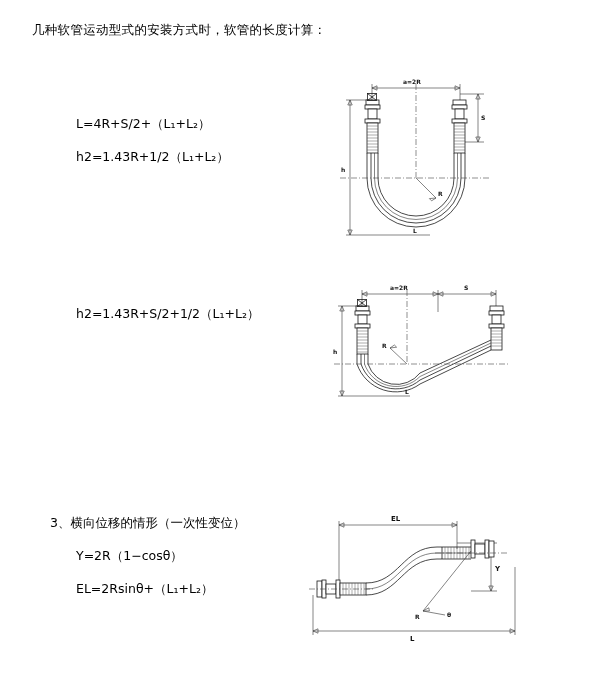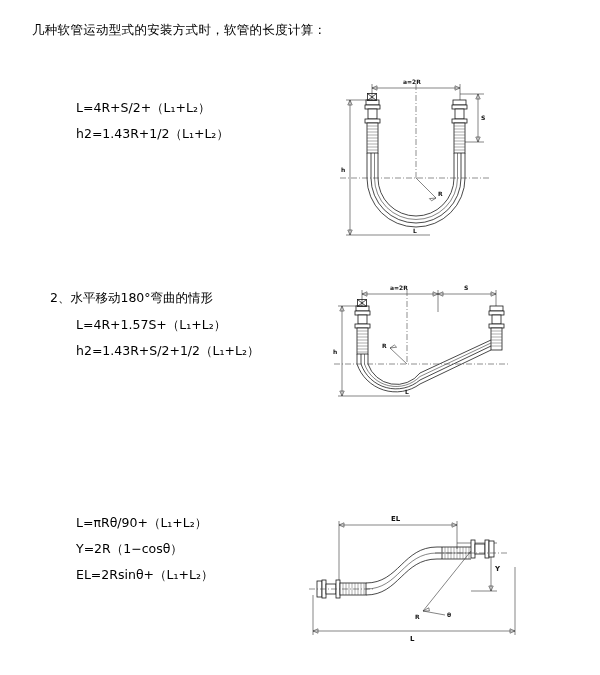--- a/index.html
+++ b/index.html
@@ -44,21 +44,21 @@
     width: 250px;
   }
   .sec-title {
     font-size: 12.5px;
     white-space: nowrap;
     margin-bottom: 10px;
   }
   .formula {
     font-size: 12.5px;
     white-space: nowrap;
-    margin: 0 0 9px 26px;
+    margin: 16px 0 9px 26px;
   }
   .fig {
     position: absolute;
     top: -30px;
     font-weight: bold;
   }
   .fig1 { left: 310px; }
   .fig2 { left: 310px; top: -18px; }
   .fig3 { left: 295px; top: -8px; }
 
@@ -161,22 +161,20 @@
         <path class="dim" d="M126,128 l-6.6,0.6 l2.2,2.2 z" fill="#333"></path>
         <text class="lbl" x="128" y="126">R</text>
 
         <text class="lbl" x="103" y="163">L</text>
       </svg>
     </div>
   </div>
 
   <div class="section sec2">
     <div class="text-col">
-      <div class="sec-title">2、水平移动180°弯曲的情形</div>
-      <div class="formula">L=4R+1.57S+（L₁+L₂）</div>
       <div class="formula">h2=1.43R+S/2+1/2（L₁+L₂）</div>
     </div>
 
     <div class="fig fig2">
       <svg width="240" height="170" viewBox="0 0 240 170">
 
         <line class="dim" x1="52" y1="22" x2="128" y2="22"></line>
         <path class="dim" d="M52,22 l5,-2.2 v4.4 z" fill="#333"></path>
         <path class="dim" d="M128,22 l-5,-2.2 v4.4 z" fill="#333"></path>
         <text class="lbl" x="80" y="18">a=2R</text>
@@ -242,21 +240,21 @@
         <path class="dim" d="M80,76 l6.6,-0.8 l-2.2,-2.2 z" fill="#333"></path>
         <text class="lbl" x="72" y="76">R</text>
 
         <text class="lbl" x="95" y="122">L</text>
       </svg>
     </div>
   </div>
 
   <div class="section sec3">
     <div class="text-col">
-      <div class="formula">L=πRθ/90+（L₁+L₂）</div>
+      <div class="sec-title">3、横向位移的情形（一次性变位）</div>
       <div class="formula">Y=2R（1−cosθ）</div>
       <div class="formula">EL=2Rsinθ+（L₁+L₂）</div>
     </div>
 
     <div class="fig fig3">
       <svg width="260" height="150" viewBox="0 0 260 150">
 
         <line class="dim" x1="44" y1="18" x2="162" y2="18"></line>
         <path class="dim" d="M44,18 l5,-2.2 v4.4 z" fill="#333"></path>
         <path class="dim" d="M162,18 l-5,-2.2 v4.4 z" fill="#333"></path>

